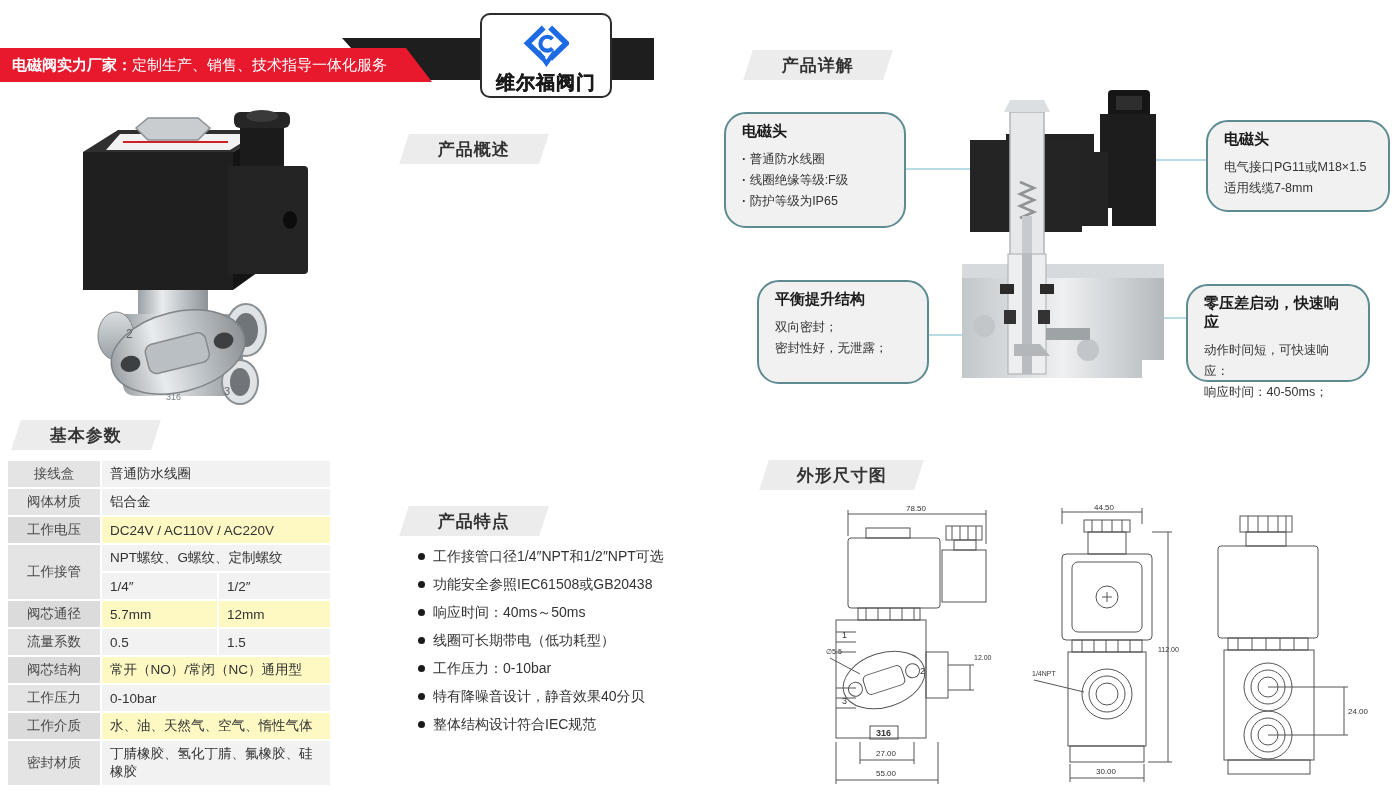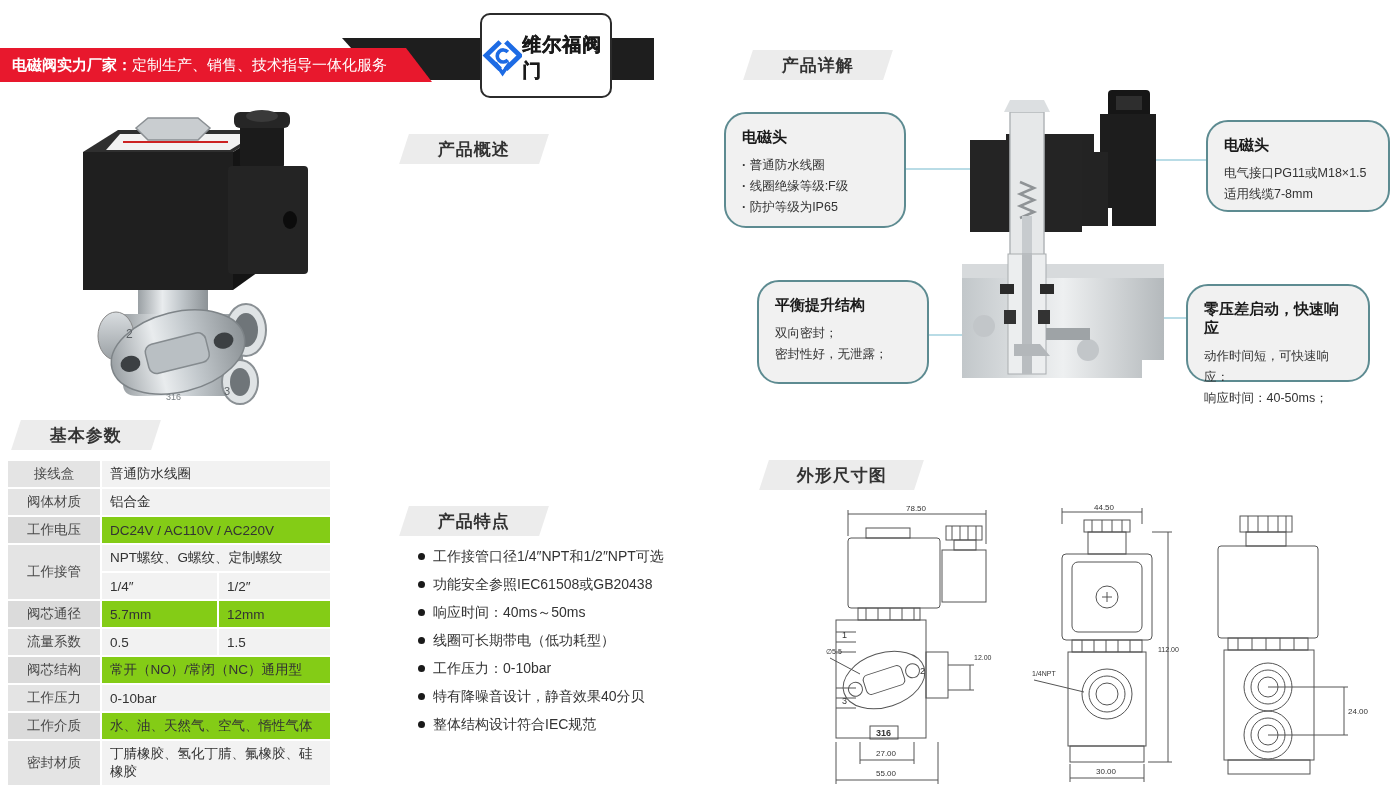--- a/index.html
+++ b/index.html
@@ -7,50 +7,50 @@
   #page { position:relative; width:1400px; height:807px; background:#fff; overflow:hidden; }
 
   
   .dark-band { position:absolute; left:342px; top:38px; width:312px; height:42px; background:#1e1e1e;
                clip-path:polygon(38px 100%, 0 0, 100% 0, 100% 100%); }
   .red-banner { position:absolute; left:0; top:48px; width:432px; height:34px; background:#e8182d;
                 clip-path:polygon(0 0, calc(100% - 26px) 0, 100% 100%, 0 100%);
                 display:flex; align-items:center; padding-left:12px; color:#fff; font-size:15px; }
   .red-banner b { font-weight:bold; }
   .logo-box { position:absolute; left:480px; top:13px; width:132px; height:85px; background:#fff;
-              border:2px solid #2b2b2b; border-radius:10px; display:flex; 
+              border:2px solid #2b2b2b; border-radius:10px; display:flex; flex-direction:column;
               align-items:center; justify-content:flex-end; padding-top:4px; }
   .logo-box svg { width:46px; height:46px; }
   .logo-text { font-size:19px; font-weight:bold; color:#1a1a1a; letter-spacing:1px; margin-top:1px;
                -webkit-text-stroke:0.4px #1a1a1a; }
 
   
   .sec-head { position:absolute; height:30px; background:#ececec; transform:skewX(-18deg);
               display:flex; align-items:center; justify-content:center; }
   .sec-head span { transform:skewX(18deg); font-size:17px; font-weight:bold; color:#333; letter-spacing:1px; }
 
   
   .params { position:absolute; left:6px; top:459px; width:326px; border-collapse:separate; border-spacing:2px; }
   .params td { font-size:13.5px; color:#444; padding:4px 8px; vertical-align:middle; }
   .params .lab { width:92px; text-align:center; background:#e4e4e4; color:#4a4a4a; }
   .params .val { background:#f2f2f2; color:#333; }
   .params tr.alt .lab { background:#dbdbdb; }
-  .params tr.alt .val { background:#84cc16; }
+  .params tr.alt .val { background:#fef9c3; }
   .params td.h28 { height:26px; }
 
   
   .overview-text { position:absolute; left:398px; top:176px; width:262px; font-size:15px; color:#333;
                    line-height:25px; text-align:justify; }
   .overview-text p { text-indent:2em; }
   .features { position:absolute; left:416px; top:548px; width:268px; list-style:none; }
   .features li { display:flex; align-items:flex-start; margin-bottom:11px; font-size:14px; color:#333; line-height:17px; }
   .features .dot { width:7px; height:7px; border-radius:50%; background:#1a1a1a; margin:5px 8px 0 2px; flex:0 0 7px; }
 
   
-  .callout { position:absolute; background:#f1f1f1; border:2px solid #5d8b91; border-radius:22px; padding:14px 16px; }
+  .callout { position:absolute; background:#f1f1f1; border:2px solid #5d8b91; border-radius:22px; padding:8px 16px; }
   .callout h4 { font-size:15px; font-weight:bold; color:#1a1a1a; margin-bottom:8px; }
   .callout div { font-size:12.5px; color:#333; line-height:21px; }
   .callout.bulleted div::before { content:"· "; font-weight:bold; }
   .cline { position:absolute; height:2px; background:#b9dce6; }
 
   
   .draw text { font-family:"Liberation Sans", sans-serif; }
 
   .photo { position:absolute; left:28px; top:100px; }
   .cutaway { position:absolute; left:948px; top:88px; }

